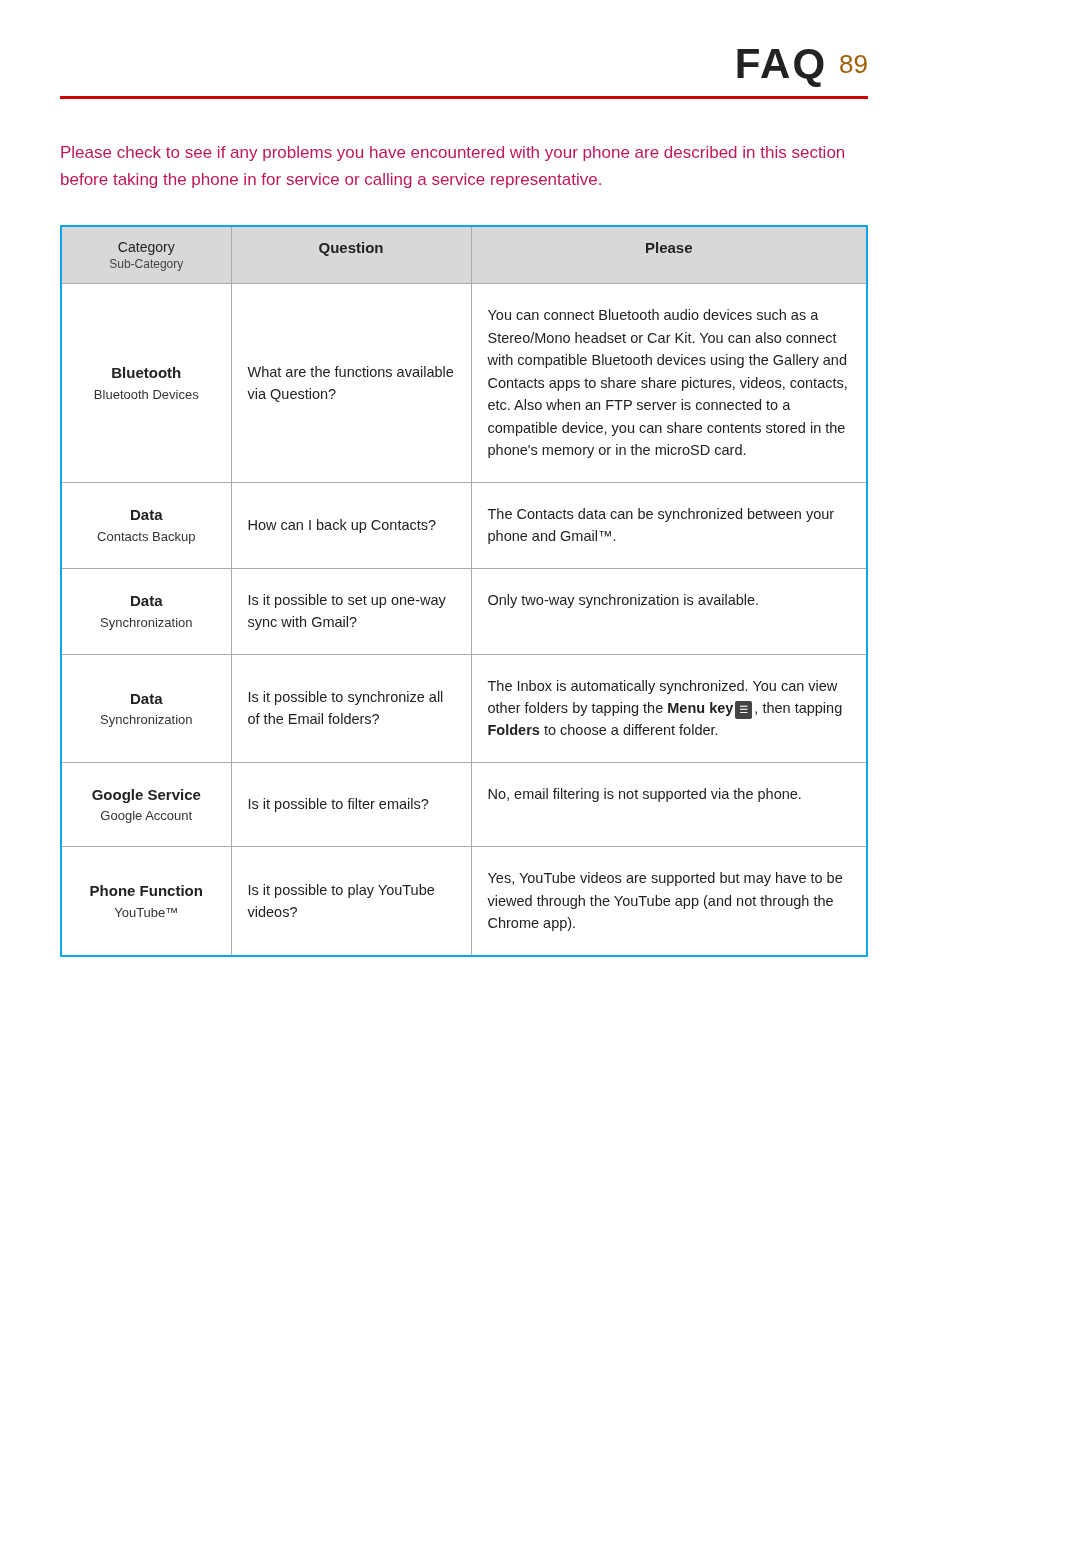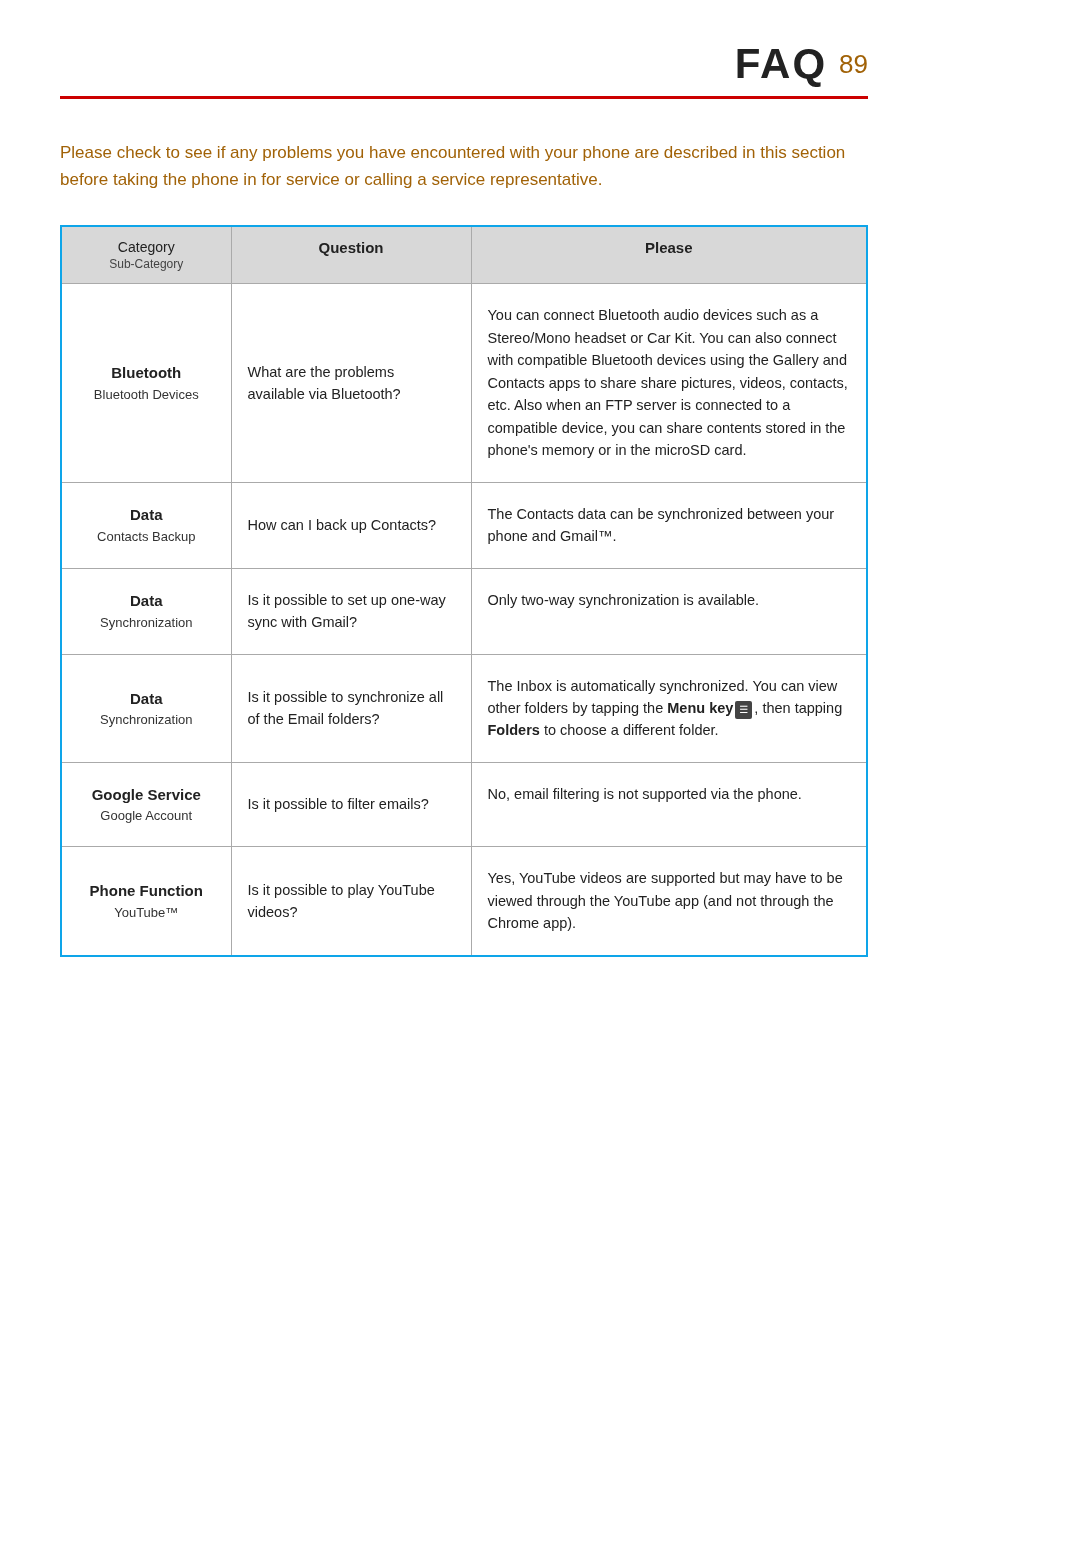--- a/index.html
+++ b/index.html
@@ -47,21 +47,21 @@
       font-size: 26px;
       color: #a16207;
       font-weight: normal;
       margin-top: 0;
     }
 
     .intro-text {
       font-size: 17px;
       line-height: 1.6;
       margin-bottom: 18px;
-      color: #a16207;
+      color: #be185d;
     }
 
     .faq-table {
       width: 100%;
       border-collapse: collapse;
       border: 2px solid #0ea5e9;
       margin-top: 32px;
     }
 
     .faq-table th, .faq-table td {
@@ -166,21 +166,21 @@
         <th class="col-question">Question</th>
         <th class="col-answer">Please</th>
       </tr>
     </thead>
     <tbody id="faq-tbody">
     <tr class="data-row">
           <td class="cat-cell">
             <span class="cat-main">Bluetooth</span>
             <span class="cat-sub">Bluetooth Devices</span>
           </td>
-          <td class="q-cell">What are the problems available via Bluetooth?</td>
+          <td class="q-cell">What are the functions available via Question?</td>
           <td class="a-cell">You can connect Bluetooth audio devices such as a Stereo/Mono headset or Car Kit. You can also connect with compatible Bluetooth devices using the Gallery and Contacts apps to share share pictures, videos, contacts, etc. Also when an FTP server is connected to a compatible device, you can share contents stored in the phone's memory or in the microSD card.</td>
         </tr>
         <tr class="data-row">
           <td class="cat-cell">
             <span class="cat-main">Data</span>
             <span class="cat-sub">Contacts Backup</span>
           </td>
           <td class="q-cell">How can I back up Contacts?</td>
           <td class="a-cell">The Contacts data can be synchronized between your phone and Gmail™.</td>
         </tr>

